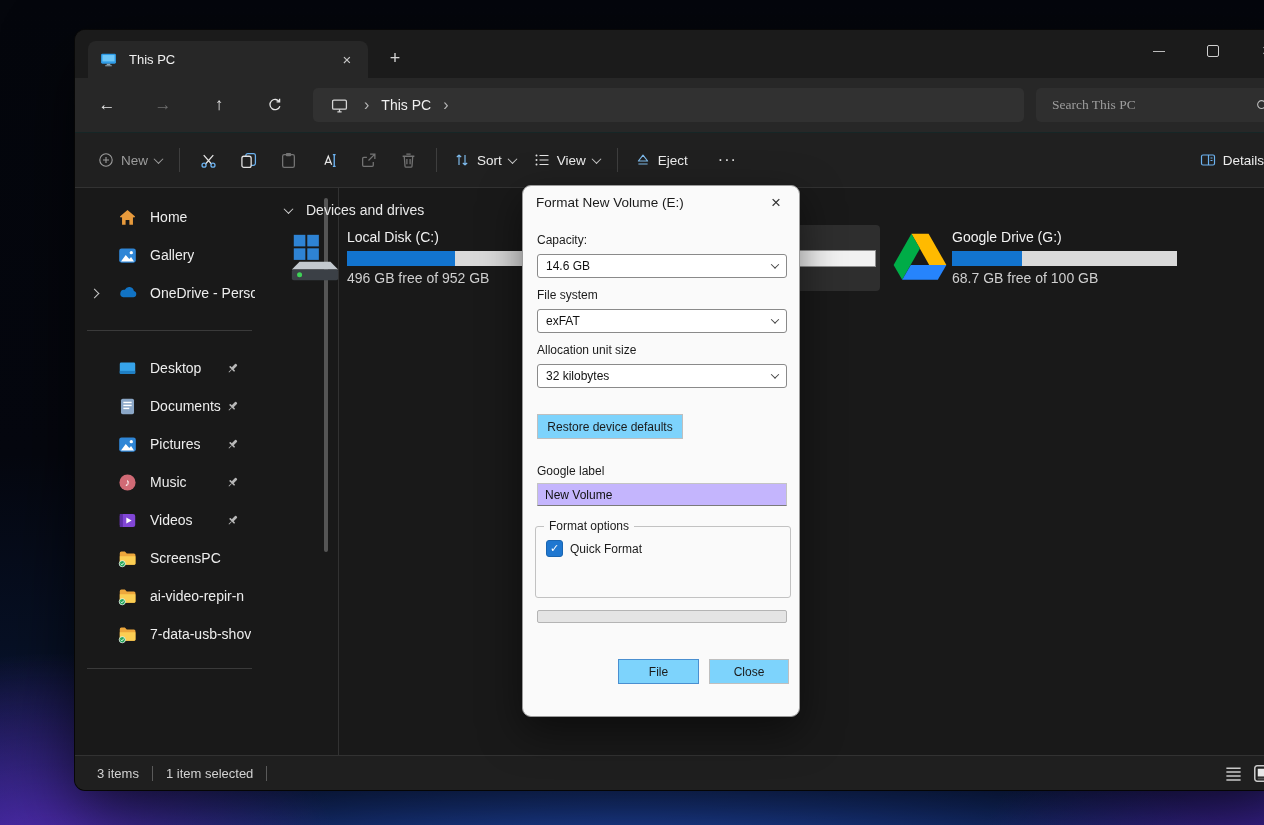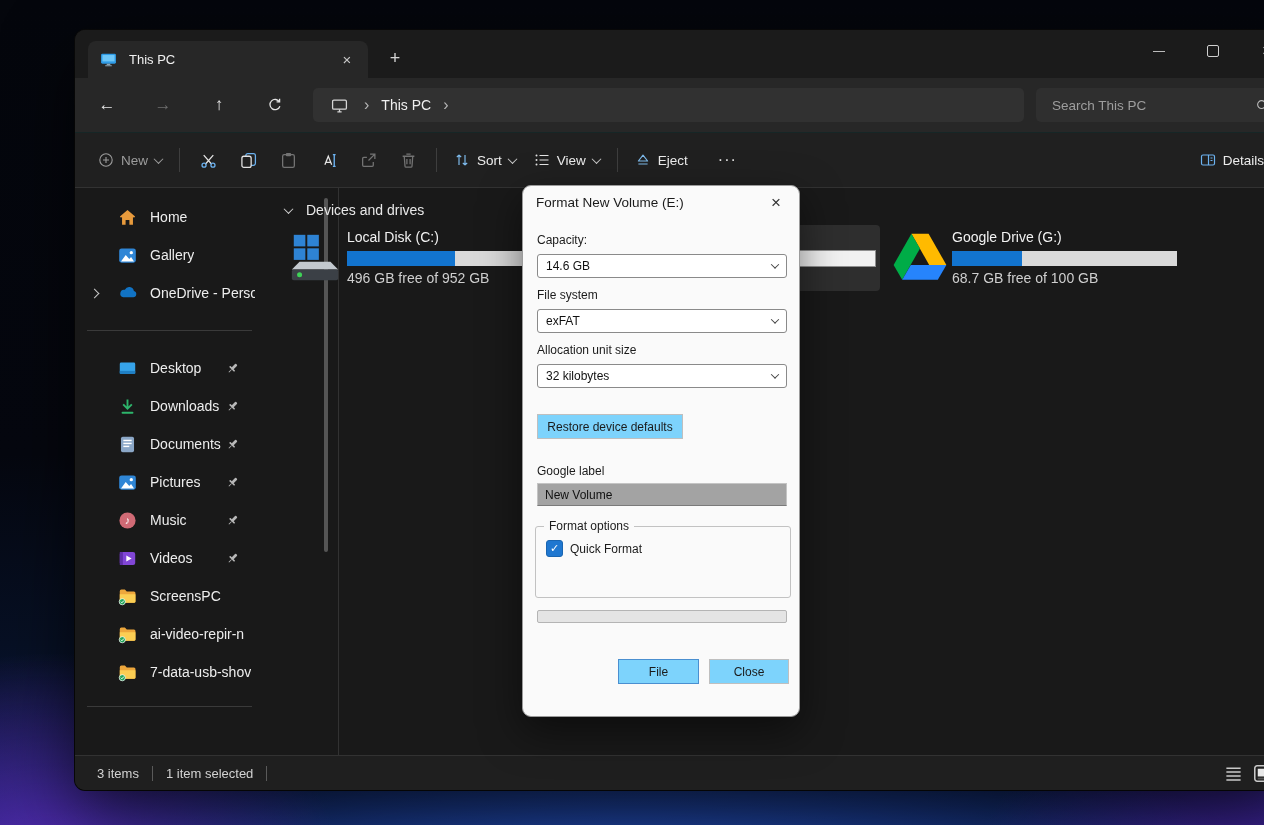--- a/index.html
+++ b/index.html
@@ -33,21 +33,21 @@
   .wc.cls{font-size:17px}
   
   .navbar{height:54px;background:#272727;display:flex;align-items:center;padding:0 14px;box-sizing:border-box}
   .navbtn{width:36px;height:36px;display:flex;align-items:center;justify-content:center;border-radius:5px;font-size:17px;color:#e6e6e6;flex:none;margin-right:20px}
   .navbtn.dim{color:#6e6e6e}
   .crumbbar{flex:1;height:34px;background:#313131;border-radius:5px;display:flex;align-items:center;padding:0 12px;margin-right:12px}
   .crumbbar .cicon{width:17px;height:17px;margin:0 4px 0 6px}
   .crumb-chev{color:#b5b5b5;font-size:16px;margin:0 12px;line-height:1}
   .crumb-label{color:#f0f0f0;font-size:14px}
   .searchbox{width:244px;height:34px;background:#2f2f2f;border-radius:5px;display:flex;align-items:center;padding:0 10px 0 14px;box-sizing:border-box}
-  .searchbox input{flex:1;background:transparent;border:none;outline:none;color:#ffffff;font-size:13.5px;font-family:Liberation Sans, sans-serif}
+  .searchbox input{flex:1;background:transparent;border:none;outline:none;color:#ffffff;font-size:13.5px;font-family:Liberation Serif, serif}
   .searchbox input::placeholder{color:#9d9d9d}
   .searchbox svg{width:15px;height:15px;flex:none}
   
   .toolbar{height:56px;background:#202020;border-top:1px solid #162626;border-bottom:1px solid #323232;display:flex;align-items:center;padding:0 14px;box-sizing:border-box;position:relative}
   .tbgroup{display:flex;align-items:center;height:36px;border-radius:5px;padding:0 9px;flex:none}
   .tbgroup .lbl{font-size:13.5px;margin:12px 7px}
   .tbicon{width:40px;height:36px;display:flex;align-items:center;justify-content:center;border-radius:5px;flex:none}
   .tbicon svg{width:17px;height:17px}
   .tbsep{width:1px;height:24px;background:#3e3e3e;margin:0 8px;flex:none}
   .cd{display:inline-block;width:6px;height:6px;border-right:1.4px solid currentColor;border-bottom:1.4px solid currentColor;transform:rotate(45deg) translate(-1px,-1px)}
@@ -90,21 +90,21 @@
     border:1px solid #9b9b9b;border-radius:9px;box-sizing:border-box;z-index:10;
     box-shadow:0 14px 40px rgba(0,0,0,.5);color:#1b1b1b}
   .dtitle{position:absolute;left:13px;top:9px;font-size:13.5px;color:#1b1b1b}
   .dclose{position:absolute;right:12px;top:6px;font-size:17px;color:#333;width:22px;height:22px;display:flex;align-items:center;justify-content:center}
   .dlabel{position:absolute;left:14px;font-size:12px;color:#1b1b1b}
   .combo{position:absolute;left:14px;width:250px;height:24px;background:#fff;border:1px solid #8a8a8a;border-radius:3px;
     box-sizing:border-box;display:flex;align-items:center;padding:0 8px;font-size:12px;color:#111}
   .combo .cd{margin-left:auto;color:#444;width:5px;height:5px}
   .dbtn{position:absolute;background:#7dd3fc;border:1px solid #bfbfbf;border-radius:0;font-size:12px;color:#1b1b1b;
     display:flex;align-items:center;justify-content:center;box-sizing:border-box}
-  .vinput{position:absolute;left:14px;top:297px;width:250px;height:23px;background:#a3a3a3;border:1px solid #c4c4c4;border-bottom:1px solid #7a7a7a;
+  .vinput{position:absolute;left:14px;top:297px;width:250px;height:23px;background:#c4b5fd;border:1px solid #c4c4c4;border-bottom:1px solid #7a7a7a;
     box-sizing:border-box;font-size:12px;color:#111;font-family:inherit;padding:0 7px;outline:none}
   .groupbox{position:absolute;left:12px;top:340px;width:254px;height:70px;border:1px solid #c2c2c2;border-radius:3px}
   .grouplabel{position:absolute;left:8px;top:-8px;background:#fafafa;padding:0 5px;font-size:12px;color:#1b1b1b}
   .checkrow{position:absolute;left:10px;top:13px;display:flex;align-items:center}
   .checkbox{width:15px;height:15px;background:#1f77d0;border:1px solid #1965b1;border-radius:3px;display:flex;align-items:center;justify-content:center;color:#fff;font-size:11px}
   .checklabel{font-size:12px;margin-left:7px;color:#1b1b1b}
   .progress{position:absolute;left:14px;top:424px;width:250px;height:13px;background:#e4e4e4;border:1px solid #b4b4b4;border-radius:2px;box-sizing:border-box}
 </style>
 </head>
 <body>
@@ -277,34 +277,20 @@
         <svg class="pin" viewBox="0 0 16 16" fill="#b8b8b8">
             <g transform="rotate(45 8 8)">
               <rect x="6.6" y="1.8" width="2.8" height="6.5" rx="1"></rect>
               <rect x="4.2" y="7.6" width="7.6" height="1.8" rx=".9"></rect>
               <rect x="7.6" y="9.4" width=".9" height="4.2"></rect>
             </g>
           </svg>
       </div>
       <div class="sideitem">
         <svg class="sicon" viewBox="0 0 16 16">
-            <path d="M7.2 2h1.6v6l2.3-2.3 1.1 1.1L8 11 3.8 6.8l1.1-1.1L7.2 8Z" fill="#2db56b"></path>
-            <rect x="3" y="12.5" width="10" height="1.6" rx=".8" fill="#2db56b"></rect>
-          </svg>
-        <span class="slabel">Downloads</span>
-        <svg class="pin" viewBox="0 0 16 16" fill="#b8b8b8">
-            <g transform="rotate(45 8 8)">
-              <rect x="6.6" y="1.8" width="2.8" height="6.5" rx="1"></rect>
-              <rect x="4.2" y="7.6" width="7.6" height="1.8" rx=".9"></rect>
-              <rect x="7.6" y="9.4" width=".9" height="4.2"></rect>
-            </g>
-          </svg>
-      </div>
-      <div class="sideitem">
-        <svg class="sicon" viewBox="0 0 16 16">
             <rect x="2.5" y="1.5" width="11" height="13" rx="1.5" fill="#8ba7c7"></rect>
             <rect x="4.5" y="4" width="7" height="1.2" fill="#fff"></rect>
             <rect x="4.5" y="6.5" width="7" height="1.2" fill="#fff"></rect>
             <rect x="4.5" y="9" width="5" height="1.2" fill="#fff"></rect>
           </svg>
         <span class="slabel">Documents</span>
         <svg class="pin" viewBox="0 0 16 16" fill="#b8b8b8">
             <g transform="rotate(45 8 8)">
               <rect x="6.6" y="1.8" width="2.8" height="6.5" rx="1"></rect>
               <rect x="4.2" y="7.6" width="7.6" height="1.8" rx=".9"></rect>

